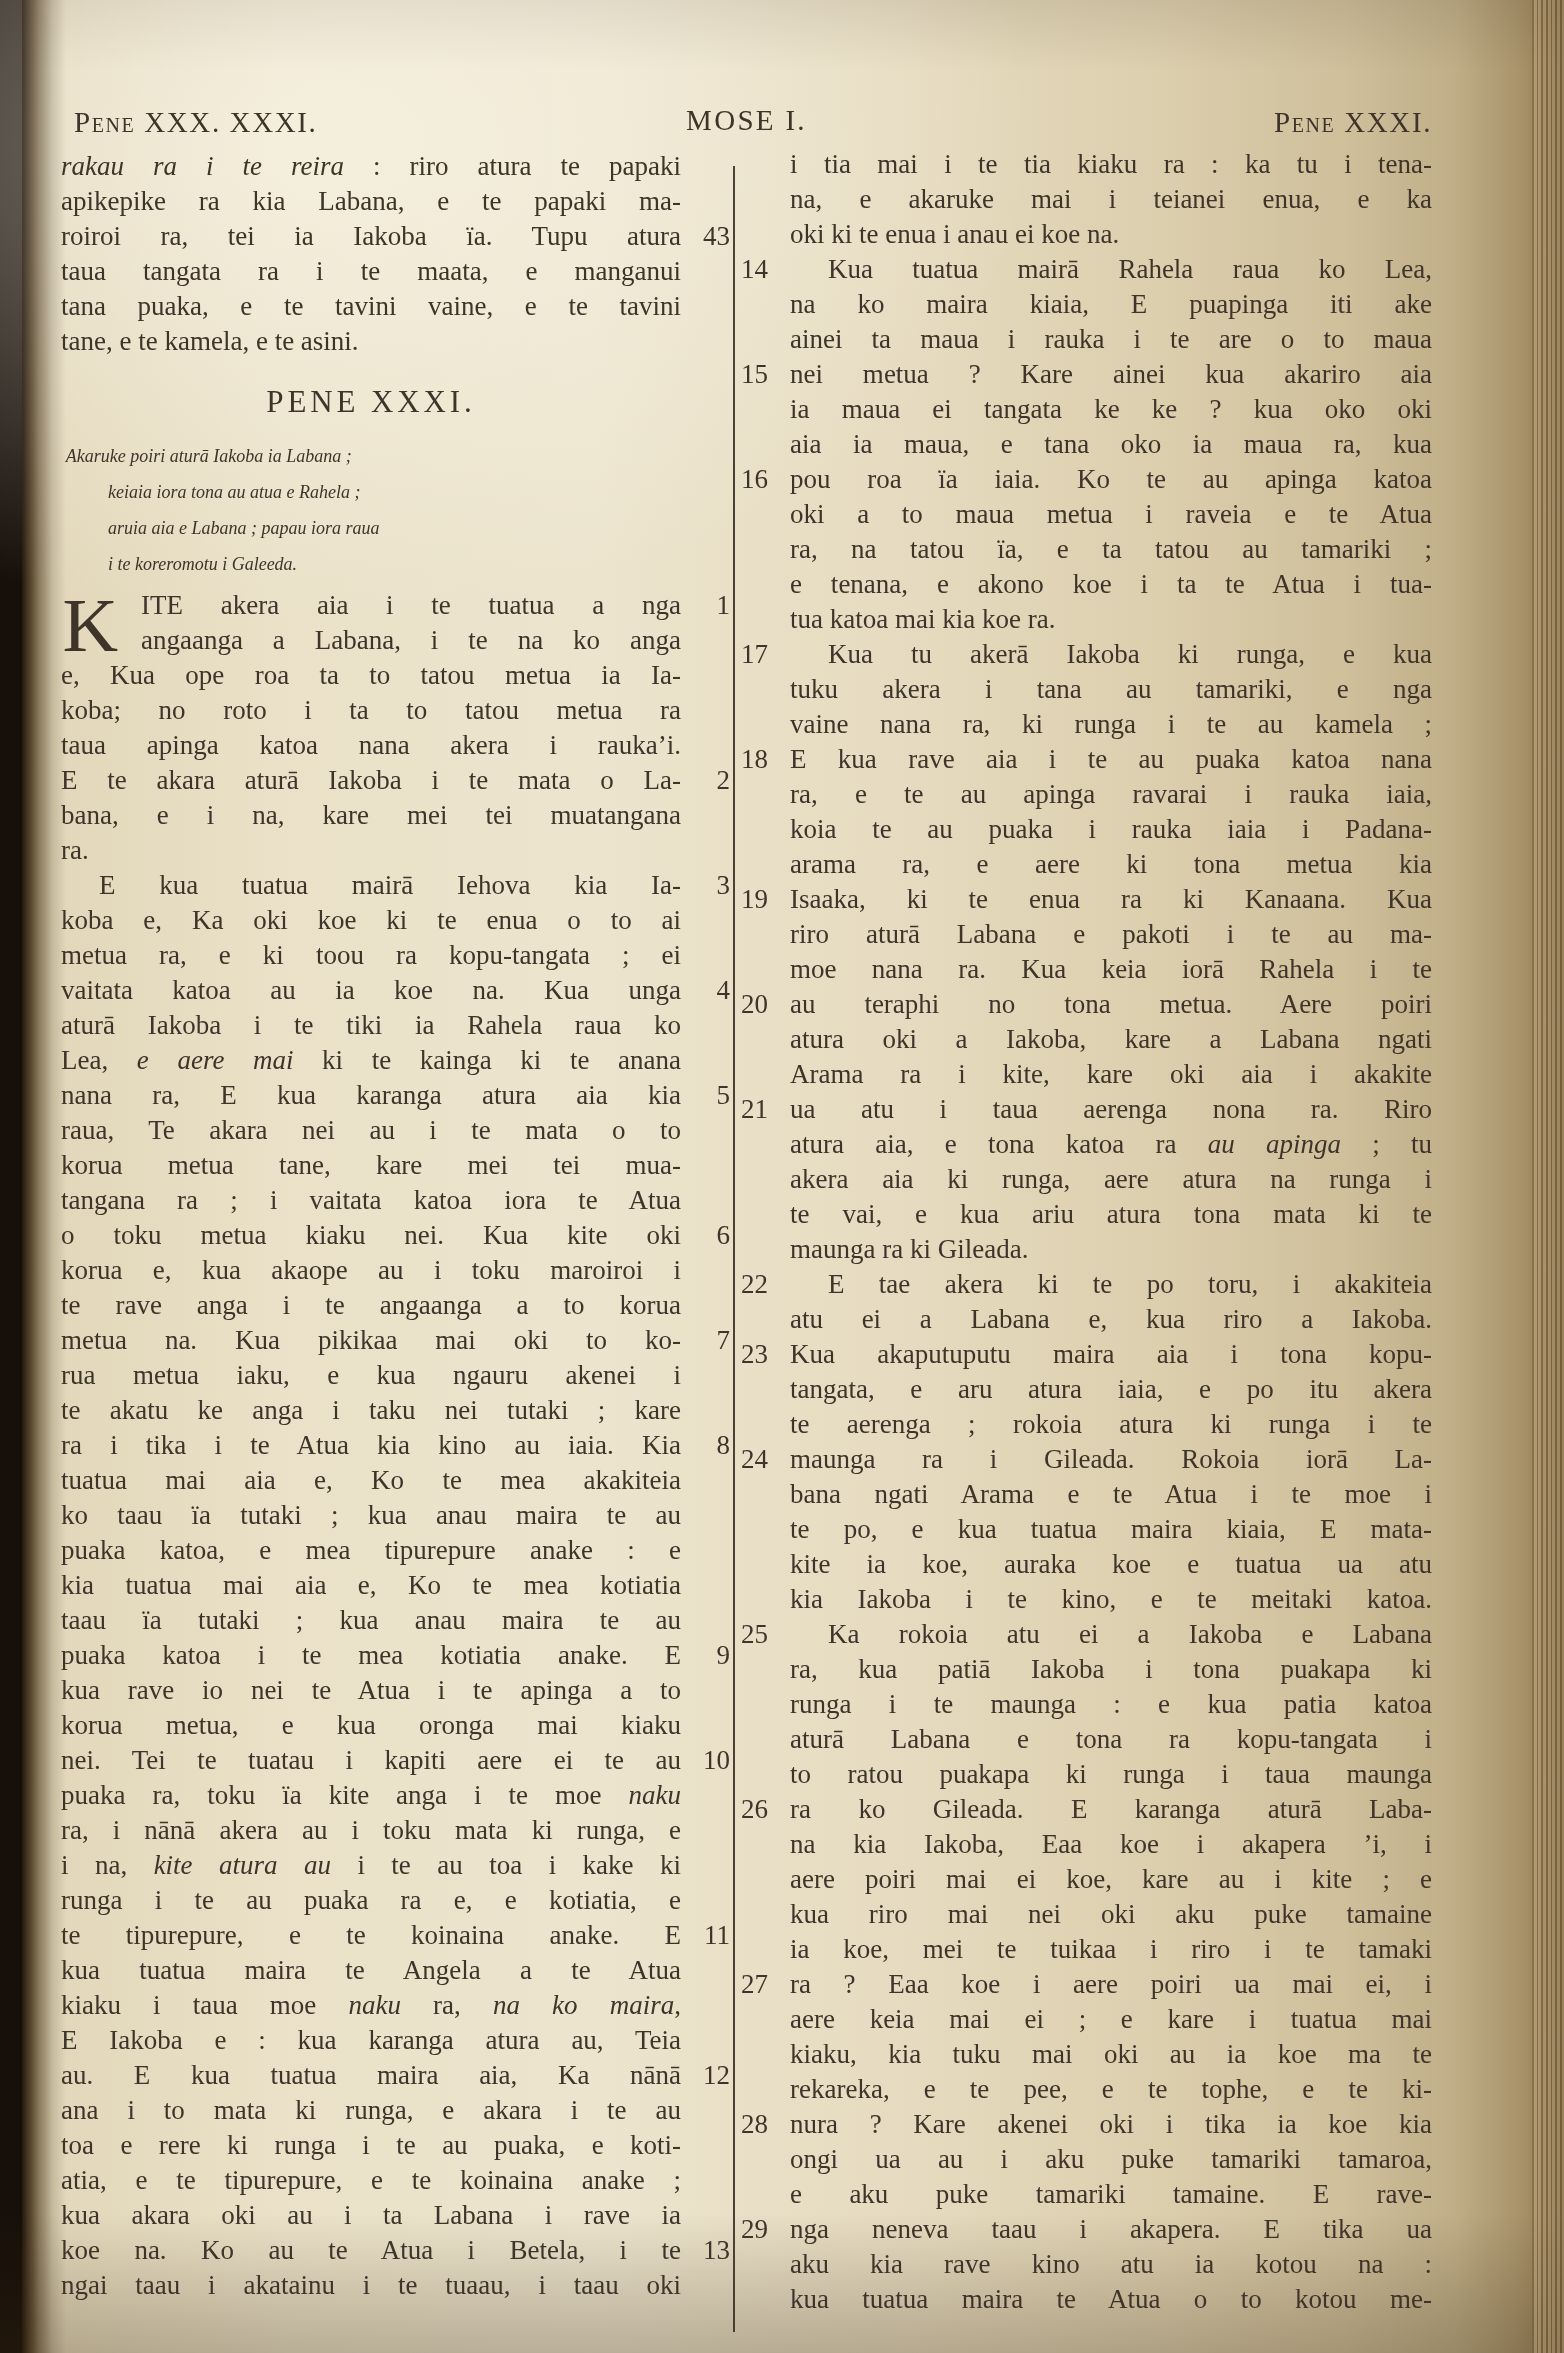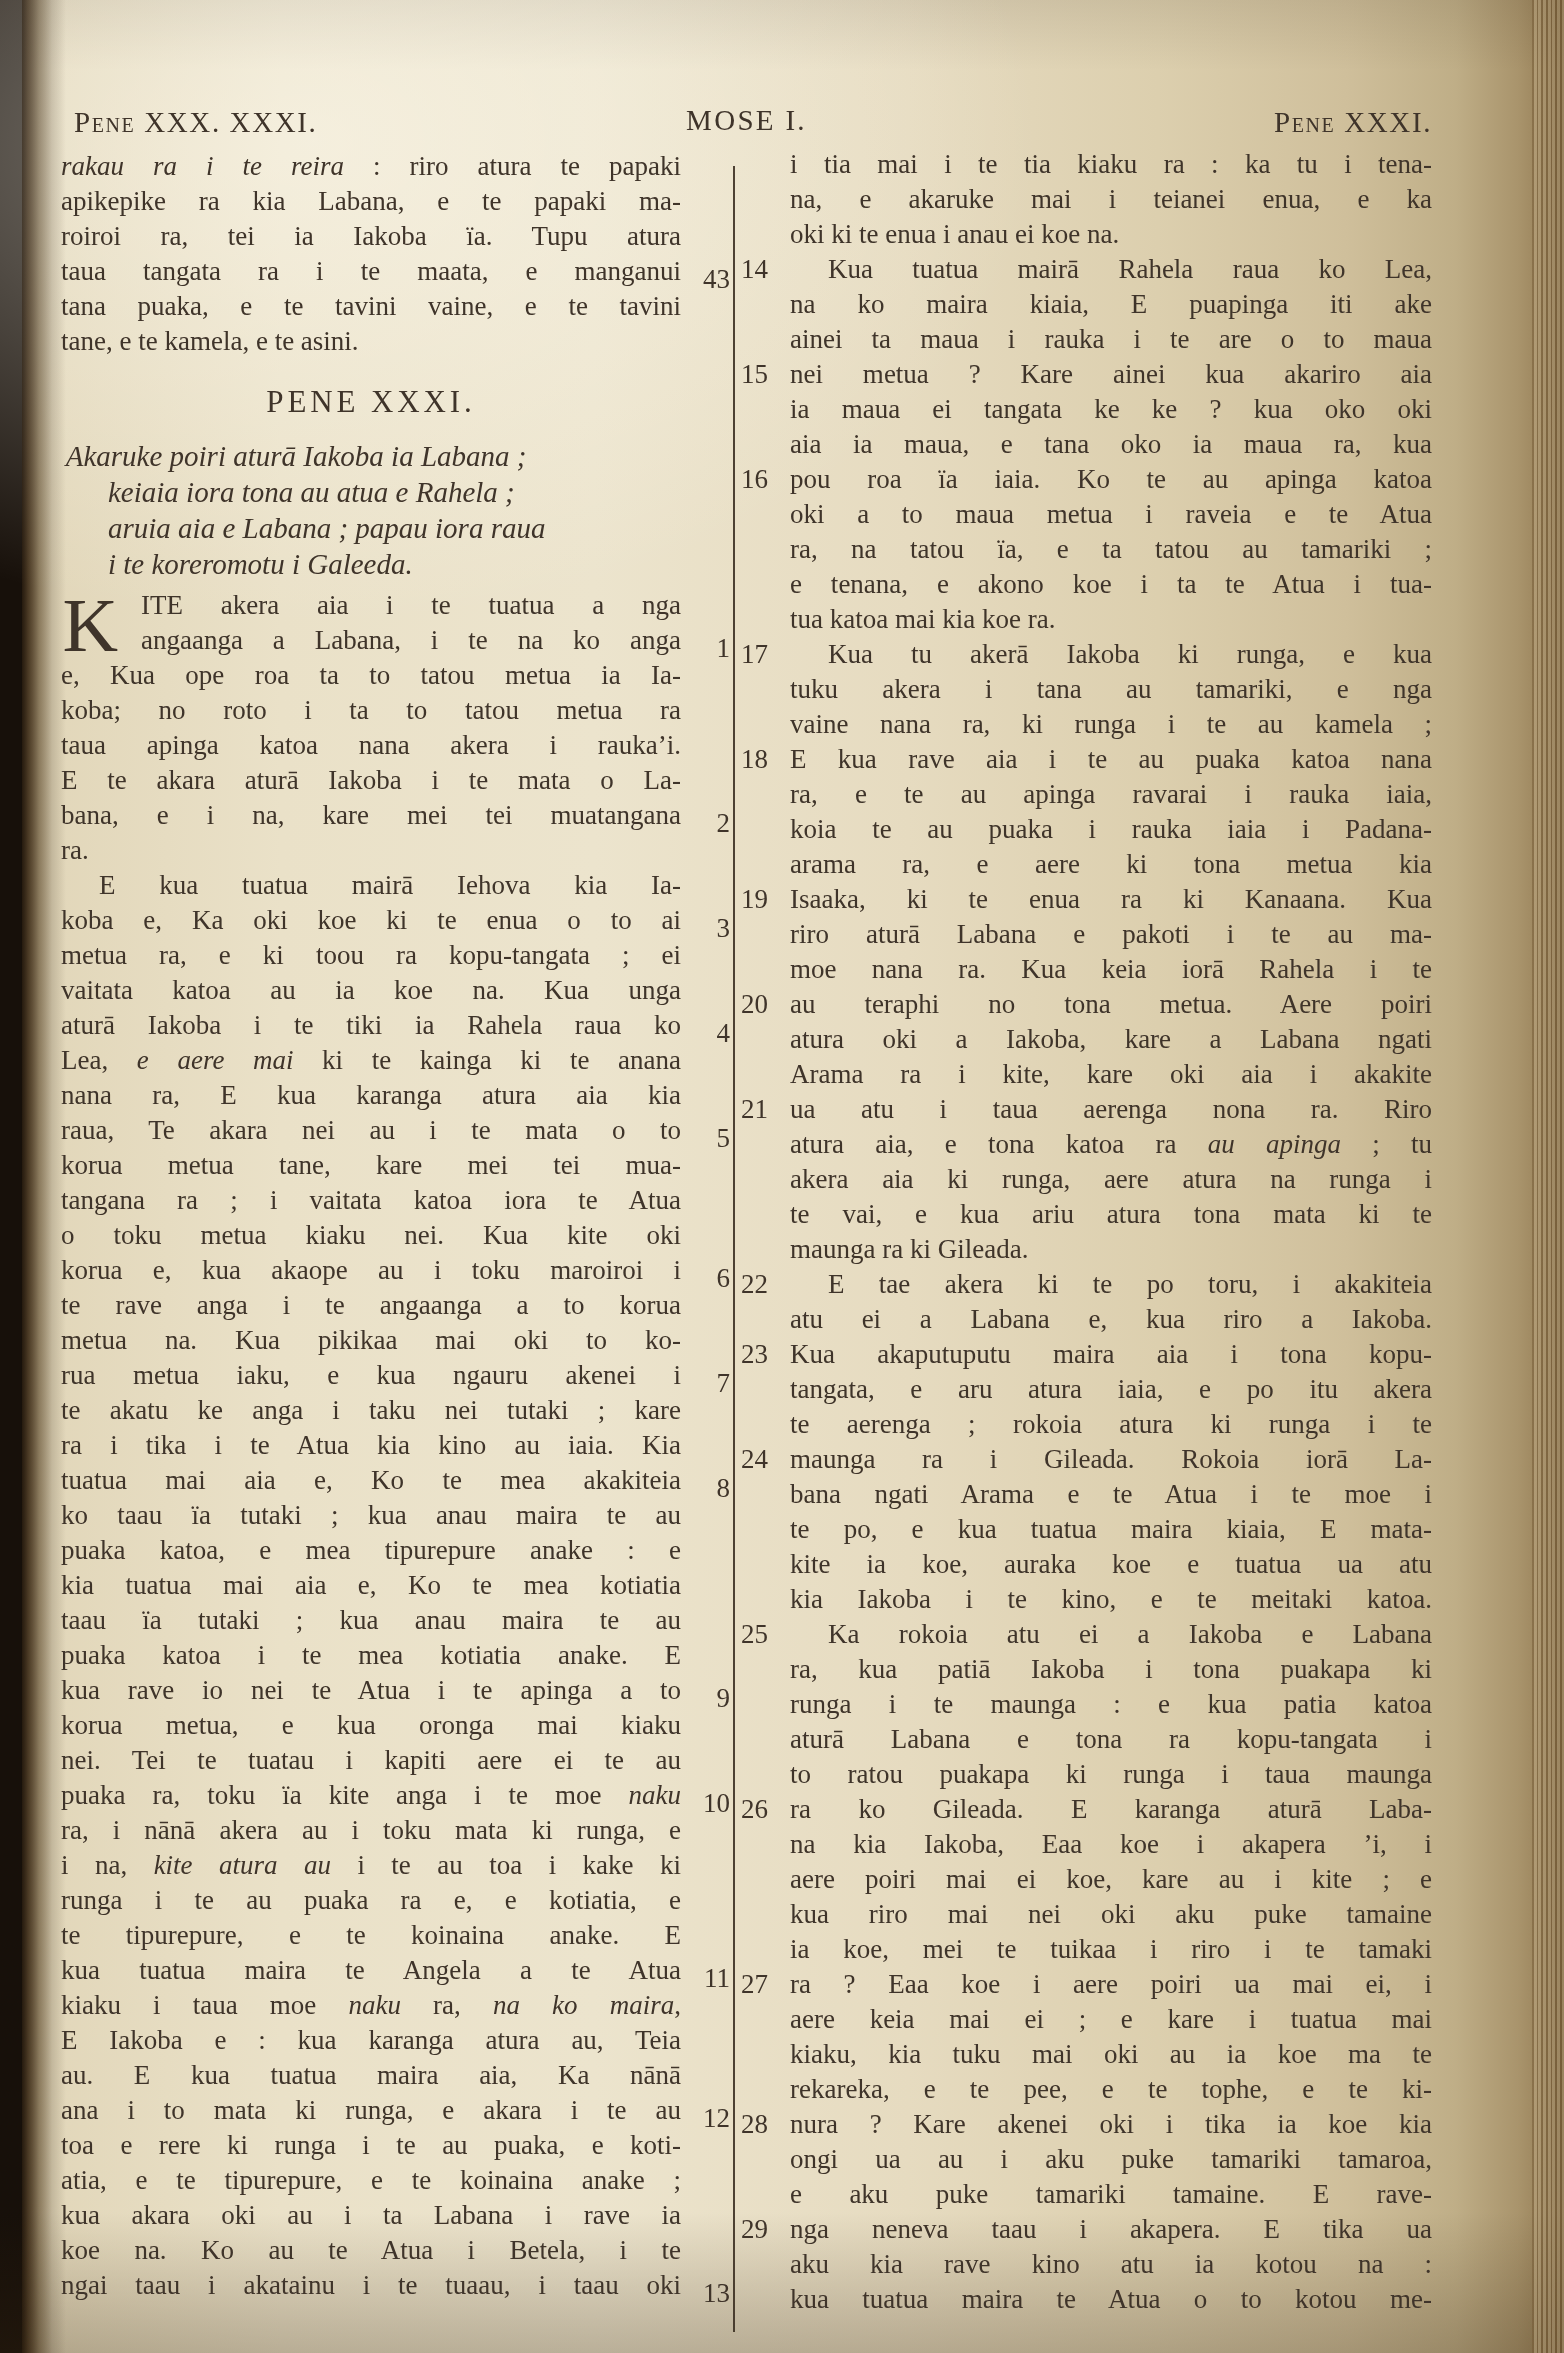--- a/index.html
+++ b/index.html
@@ -38,29 +38,29 @@
   .line { position:relative; min-height:35px; line-height:35px;
           text-align:justify; text-align-last:justify; }
   .pend { text-align-last:left; }
   .pstart { text-indent:38px; }
 
   .heading { text-align:center; text-align-last:center; font-size:31px;
              letter-spacing:3.9px; line-height:47px; min-height:47px;
              margin-top:19px; margin-bottom:12.5px; }
 
   .sum { font-style:italic; text-align:left; text-align-last:left;
-         font-size:29px; line-height:36px; min-height:36px; padding-left:47px; }
+         font-size:18px; line-height:36px; min-height:36px; padding-left:47px; }
   .sum1 { padding-left:4.7px; }
 
   .dc  { padding-left:80px; margin-top:6.3px; }
   .dc2 { padding-left:80px; }
   .dropcap { position:absolute; left:1.6px; top:4.7px; font-size:77px; line-height:66px; }
 
   .vnum { position:absolute; font-size:27px; font-style:normal; text-indent:0; }
-  .col-left  .vnum { right:-49px;margin-top:43px; }
+  .col-left  .vnum { right:-49px; }
   .col-right .vnum { left:-49px; }
 
   .rule { position:absolute; left:733px; top:166px; width:2.3px; height:2166px;
           background:rgba(60,48,34,0.9); }
 </style>
 </head>
 <body>
 
 <div class="page">
   <div class="gutter-shadow"></div>

